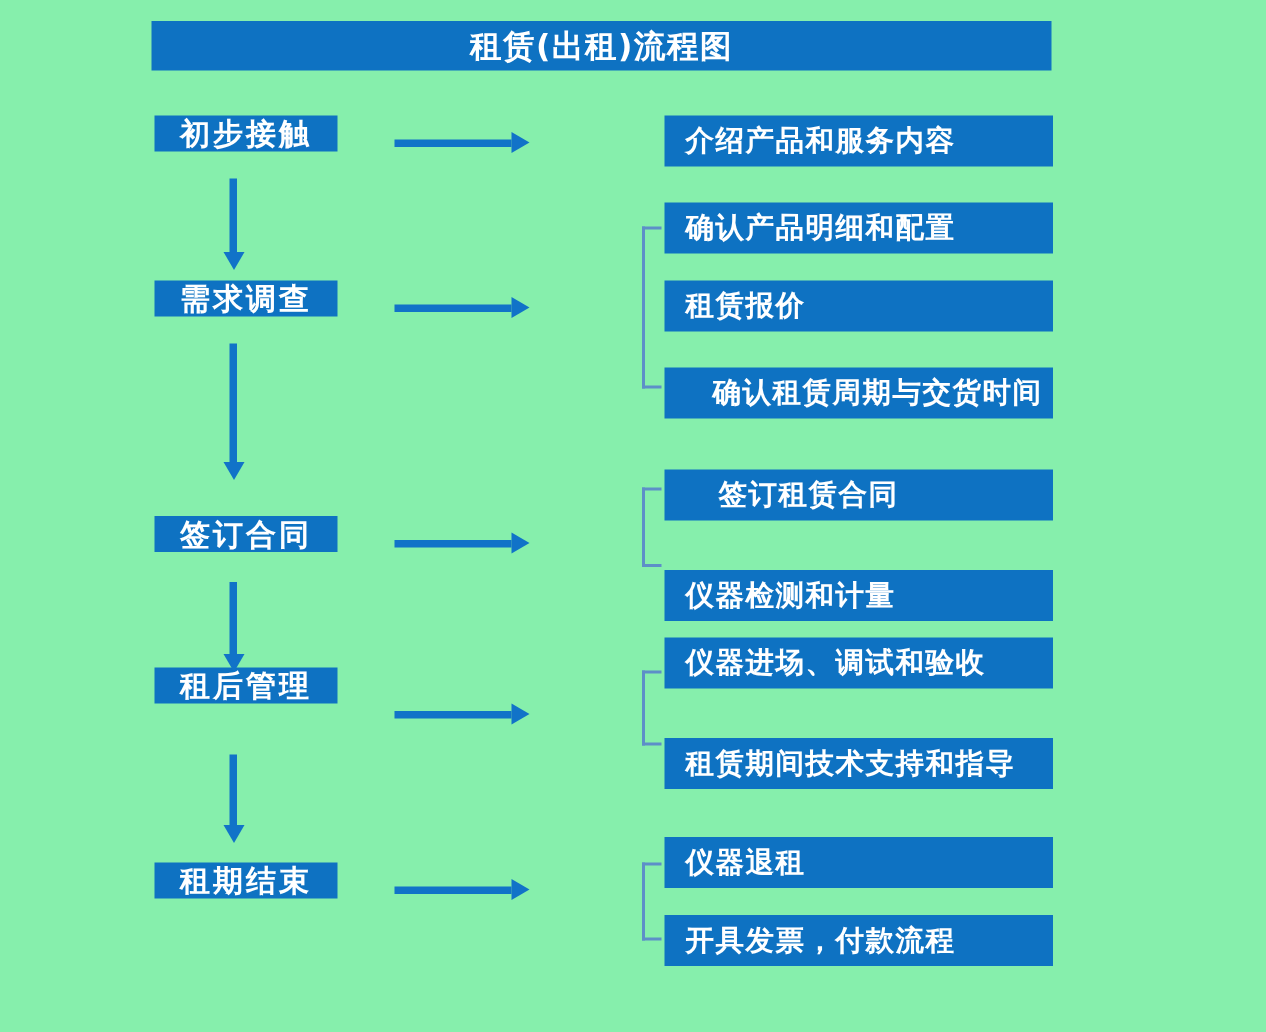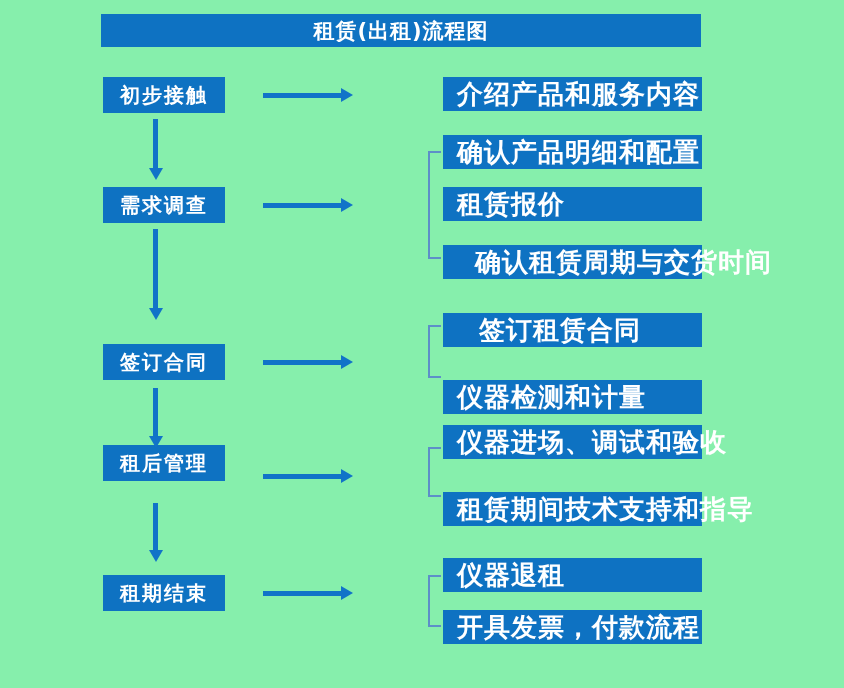--- a/index.html
+++ b/index.html
@@ -10,32 +10,32 @@
     font-family:"DejaVu Sans","Liberation Sans",sans-serif;
     overflow:hidden;
   }
   .title-bar{
     position:absolute;left:101px;top:14px;width:600px;height:33px;
     background:#0E72C2;color:#ffffff;
     display:flex;align-items:center;justify-content:center;
     font-size:21px;font-weight:bold;letter-spacing:1px;
   }
   .stage-box{
-    position:absolute;left:103px;width:122px;height:36px;
+    position:absolute;left:103px;width:122px;height:24px;
     background:#0E72C2;color:#ffffff;
     display:flex;align-items:center;justify-content:center;
     font-size:20px;font-weight:bold;letter-spacing:2px;
     white-space:nowrap;
   }
   .output-box{
     position:absolute;left:443px;width:259px;height:34px;
     background:#0E72C2;color:#ffffff;
     display:flex;align-items:center;
     padding-left:14px;box-sizing:border-box;
-    font-size:26px;font-weight:bold;letter-spacing:1px;
+    font-size:19px;font-weight:bold;letter-spacing:1px;
     white-space:nowrap;
   }
   
   .harrow{position:absolute;left:263px;width:90px;height:14px;}
   .harrow .shaft{position:absolute;left:0;top:5px;width:78px;height:5px;background:#1173C8;}
   .harrow .head{
     position:absolute;left:78px;top:0;width:0;height:0;
     border-left:12px solid #1173C8;
     border-top:7px solid transparent;
     border-bottom:7px solid transparent;

